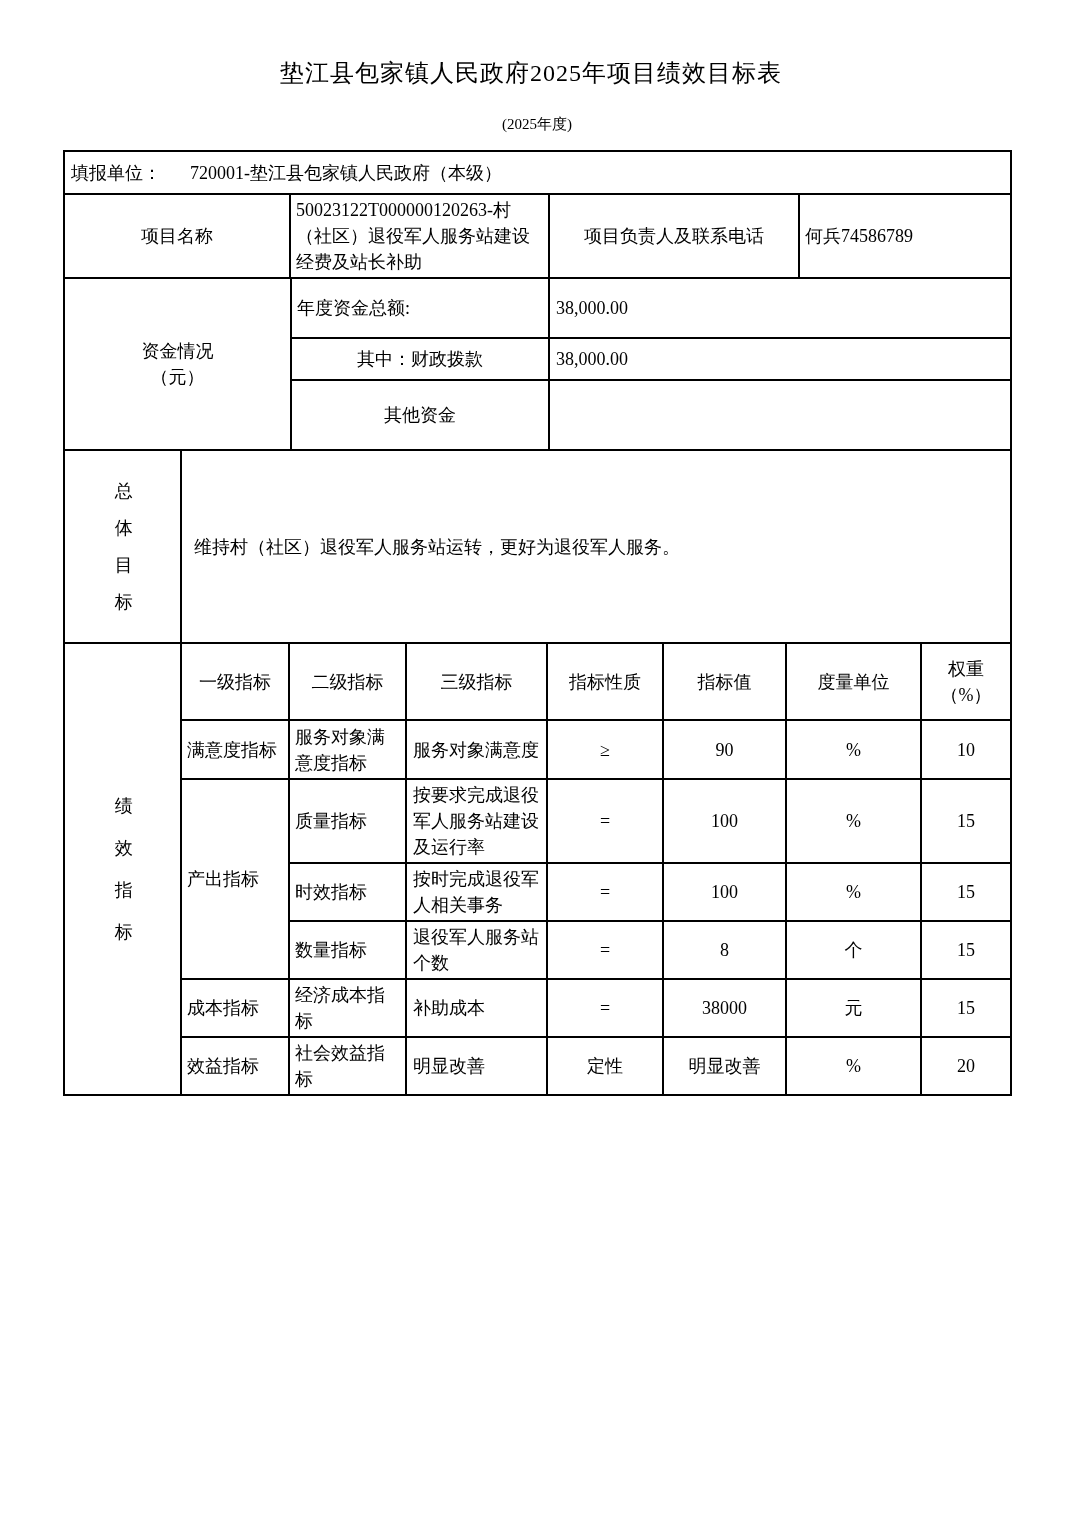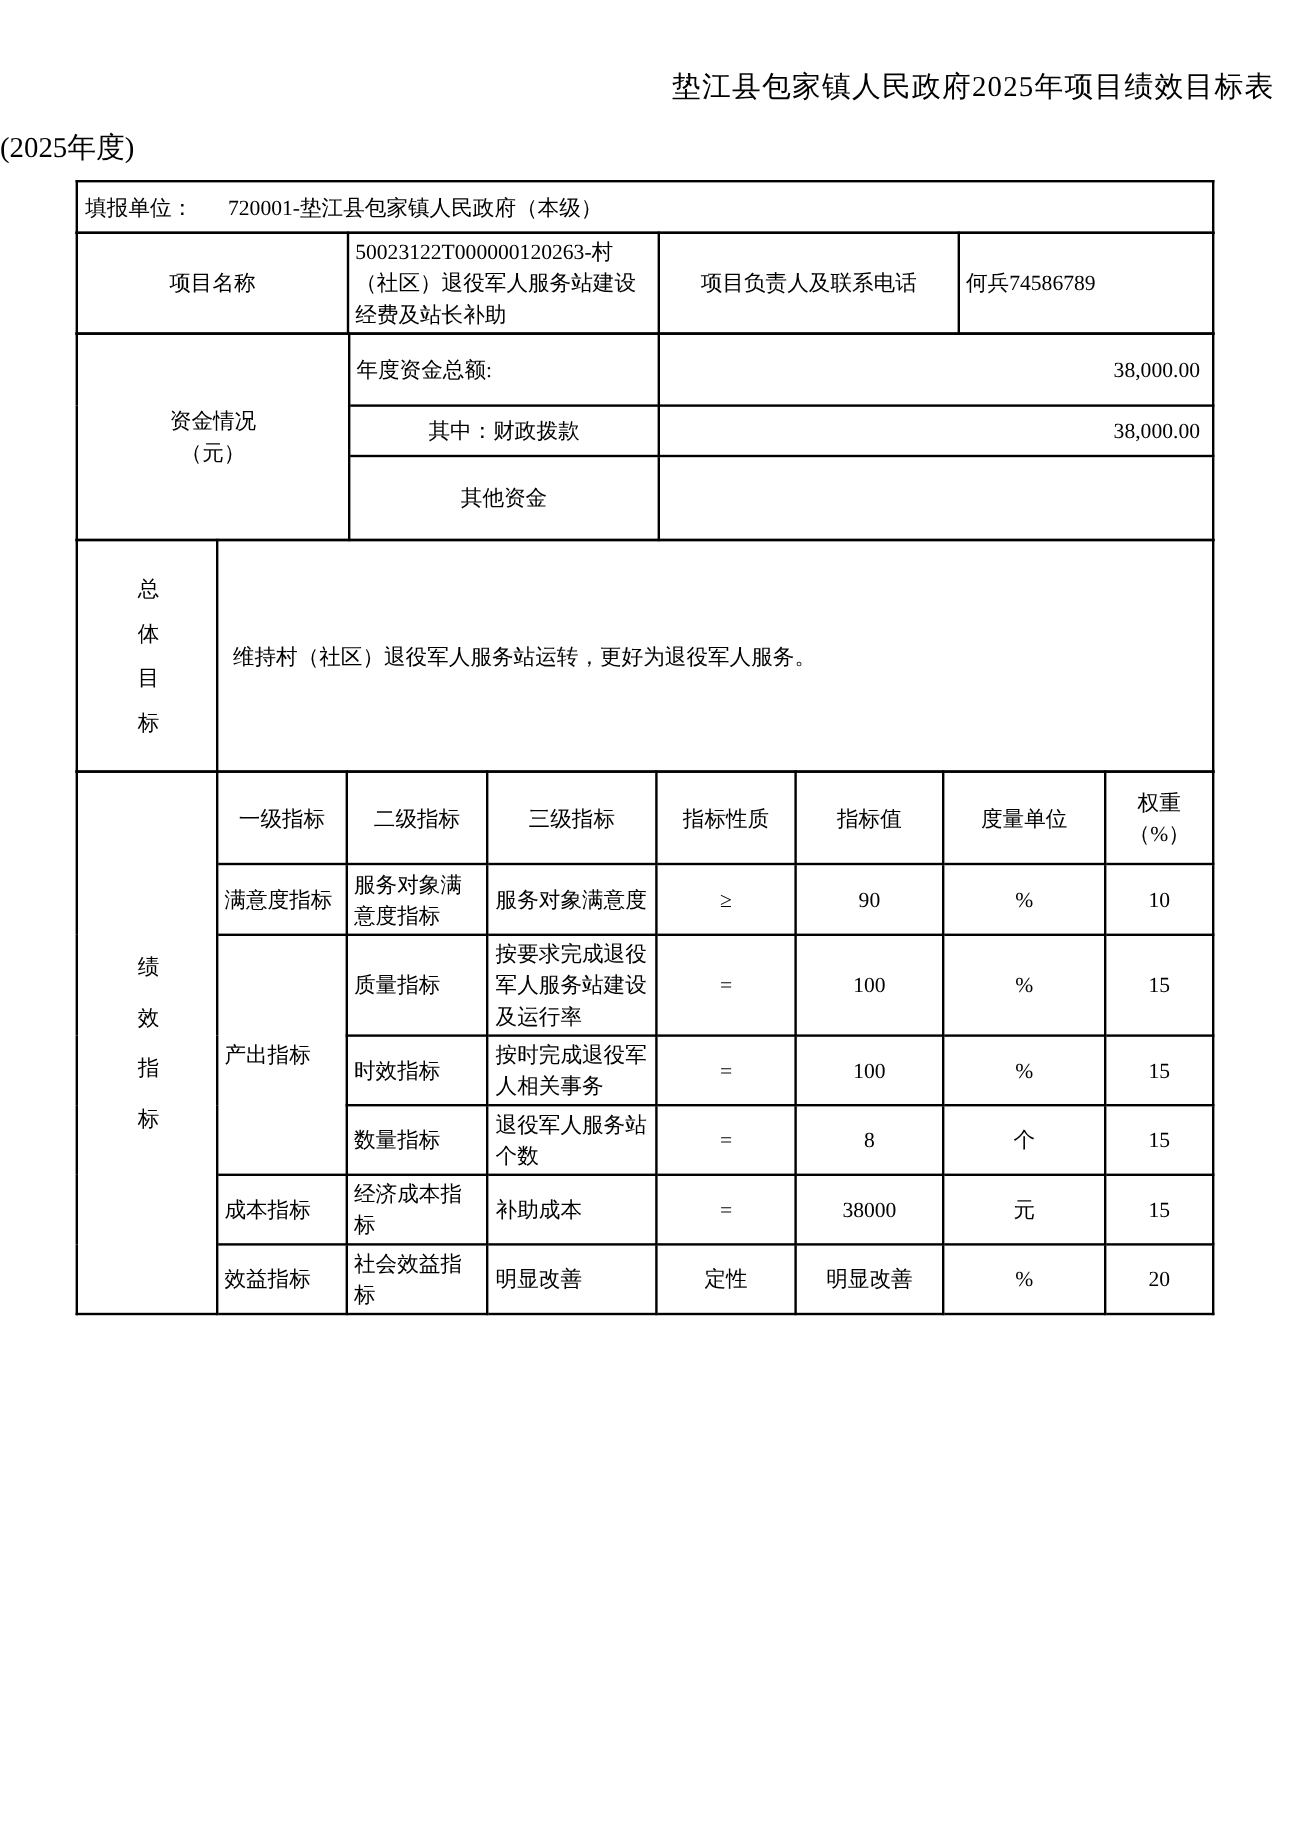--- a/index.html
+++ b/index.html
@@ -7,29 +7,30 @@
   body {
     width: 1074px; height: 1520px;
     background: #ffffff;
     color: #000000;
     font-family: "Liberation Serif", "DejaVu Serif", serif;
   }
   .page { position: relative; width: 1074px; height: 1520px; overflow: hidden; }
 
   .doc-title {
     margin: 58px 12px 0 0;
-    text-align: right;
+    text-align: center;
     font-size: 24px;
     font-weight: normal;
     line-height: 30px;
     letter-spacing: 1px;
   }
   .doc-subtitle {
     margin: 22px 0 0 0;
-    font-size: 24px;
+    text-align: center;
+    font-size: 15px;
     line-height: 28px;
   }
 
   .sheet { margin: 12px 0 0 63px; width: 947px; }
 
   table {
     border-collapse: collapse;
     table-layout: fixed;
     width: 947px;
     margin-top: -2px;
@@ -39,21 +40,21 @@
     border: 2px solid #000000;
     font-size: 18px;
     line-height: 26px;
     padding: 2px 6px;
     vertical-align: middle;
     overflow: hidden;
     word-break: break-all;
   }
   .c { text-align: center; padding-left: 2px; padding-right: 2px; }
   .l { text-align: left; }
-  .r { text-align: right; padding-right: 10px; }
+  .r { text-align: left; padding-right: 10px; }
   .pl5 { padding-left: 5px; padding-right: 5px; }
 
   .unit-value { margin-left: 29px; }
 
   .vert {
     width: 1.15em;
     margin: 0 auto;
     text-align: right;
     word-break: break-all;
   }

